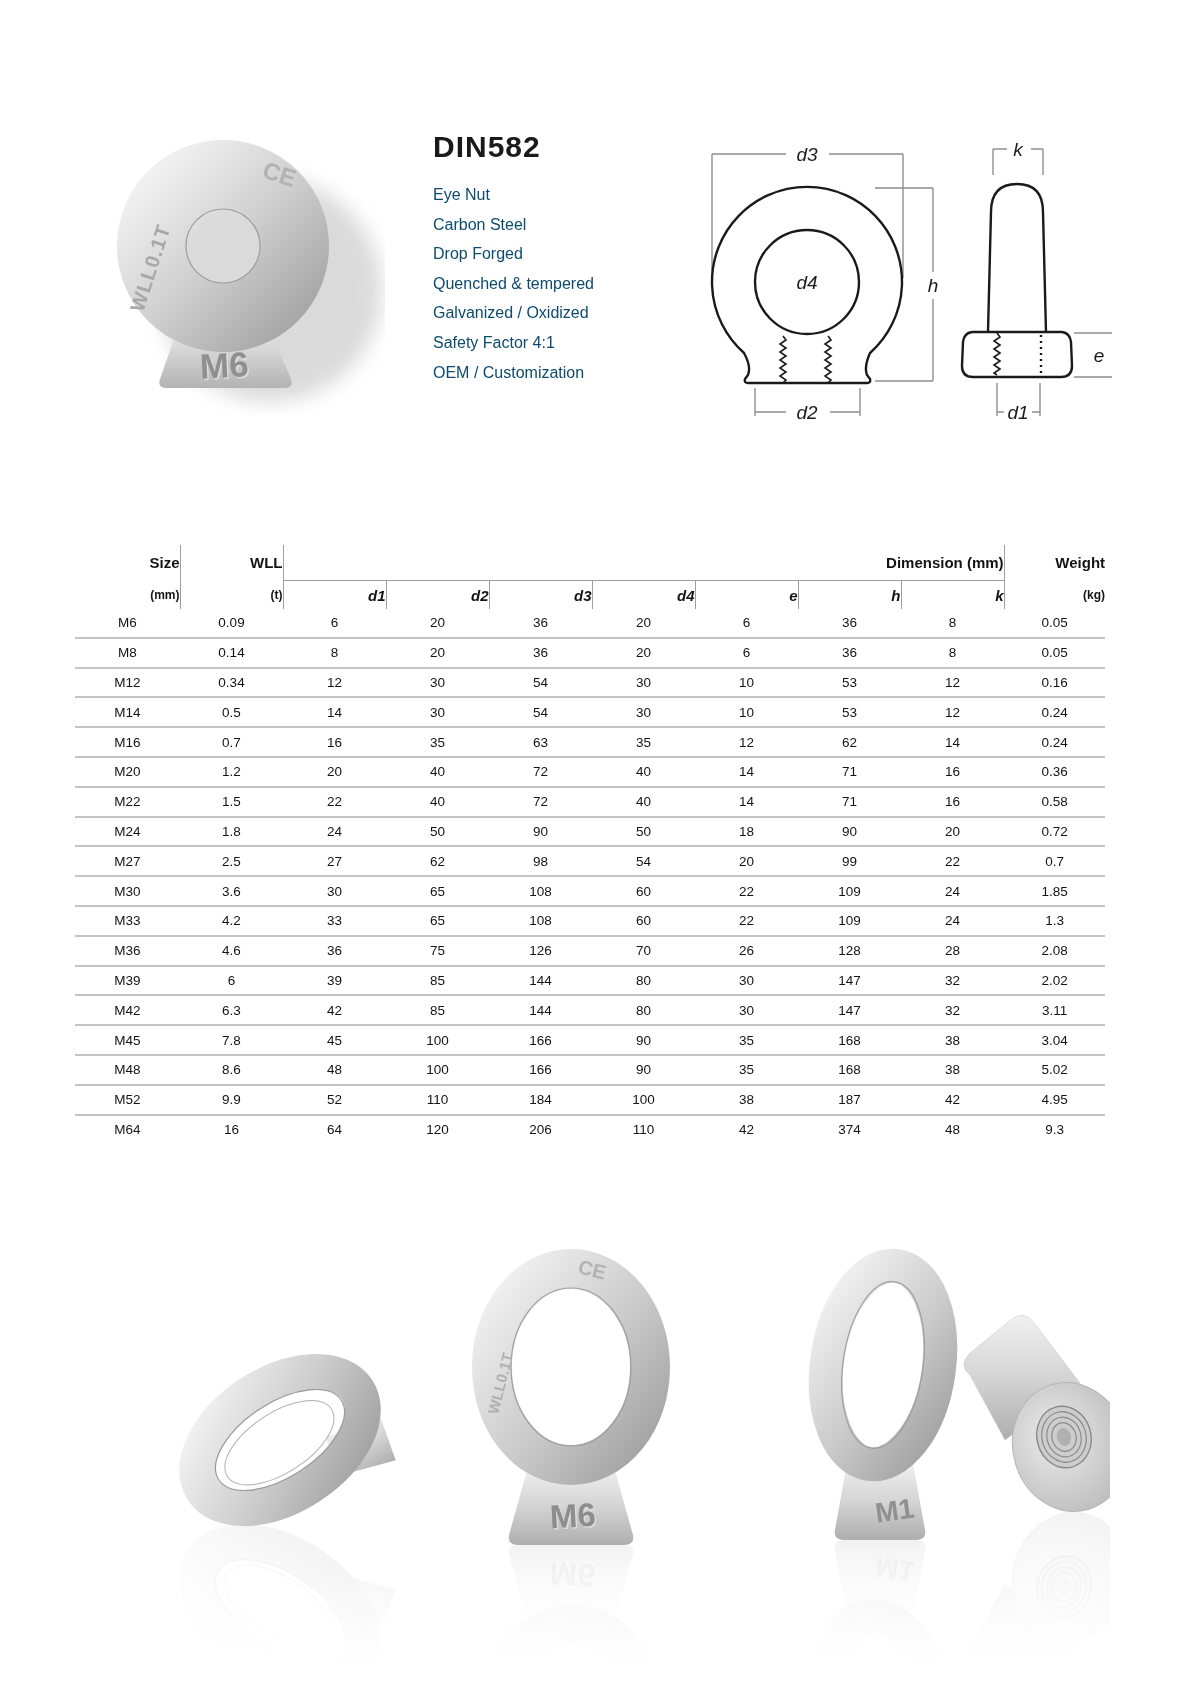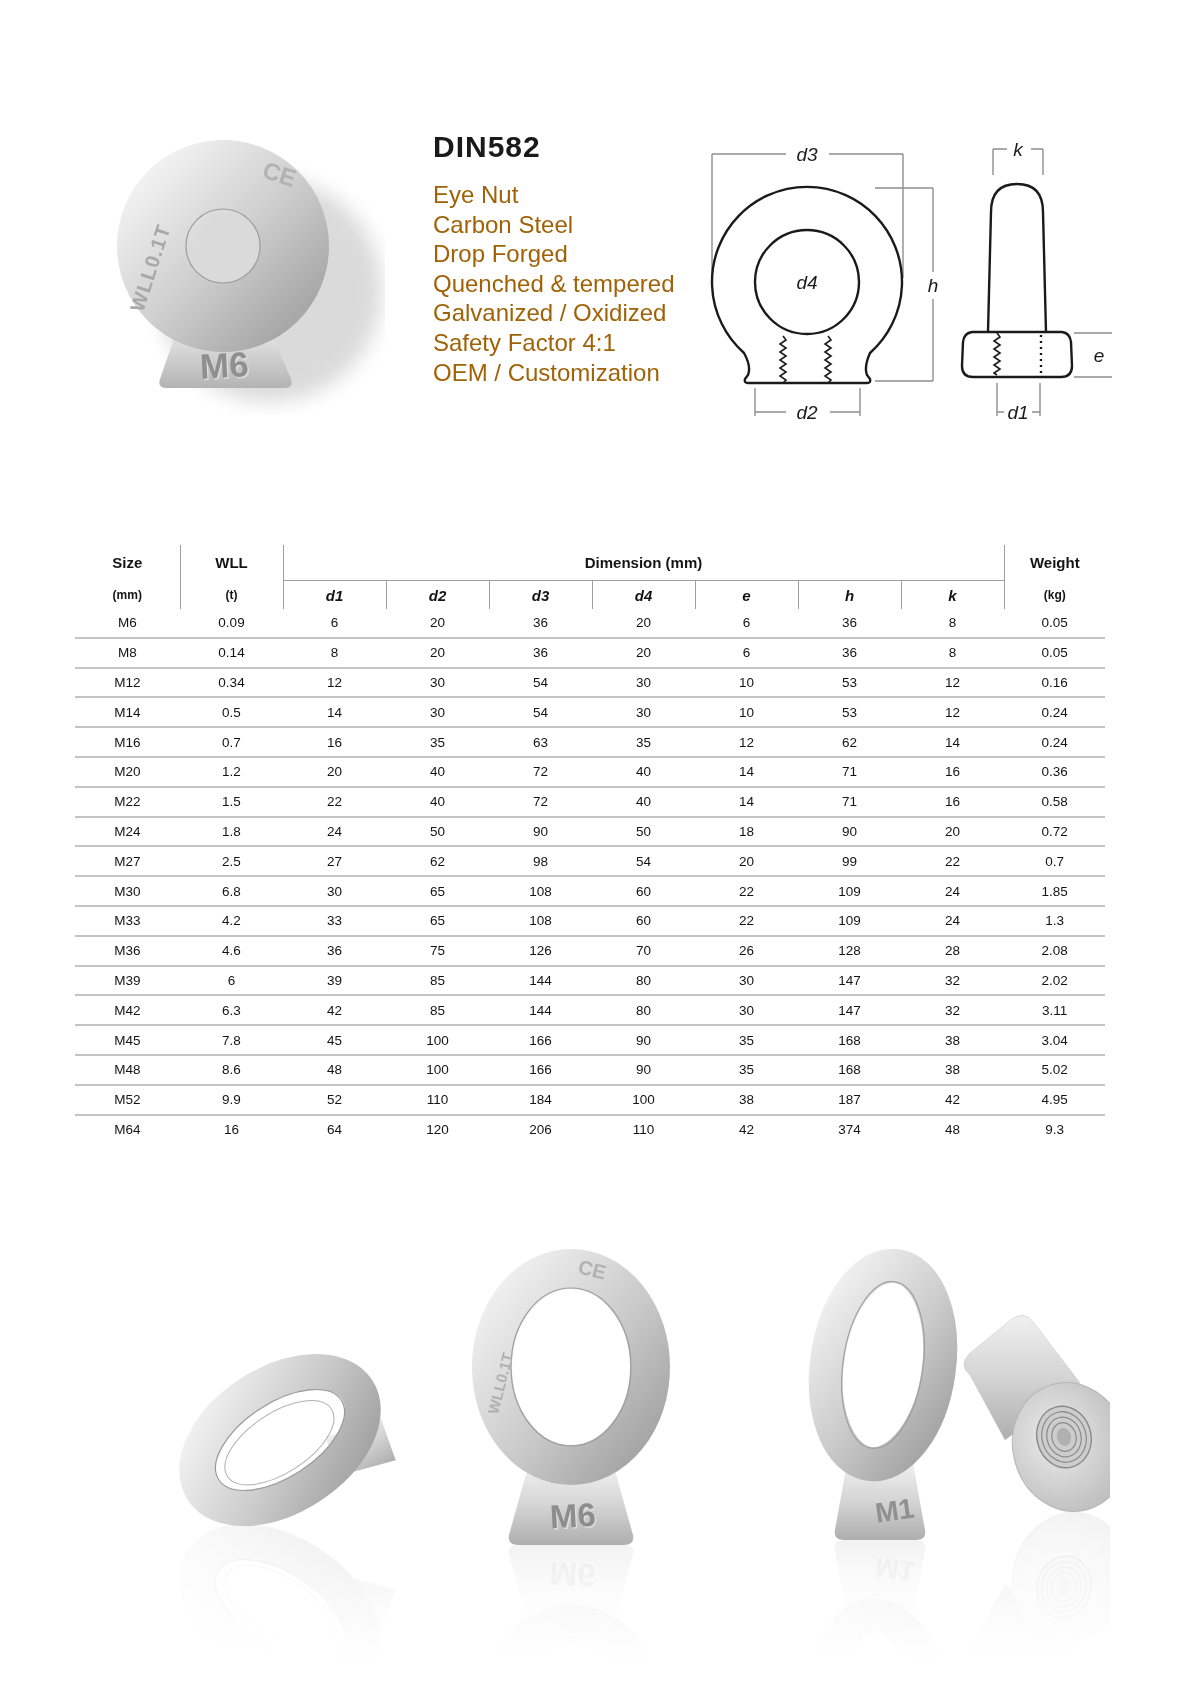--- a/index.html
+++ b/index.html
@@ -3,26 +3,26 @@
 <meta charset="utf-8">
 <style>
   html,body{margin:0;padding:0;background:#fff;}
   body{width:1181px;height:1687px;position:relative;overflow:hidden;
        font-family:"Liberation Sans",sans-serif;color:#1a1a1a;}
   .abs{position:absolute;}
   
   #title-block{left:433px;top:130px;width:300px;}
   #page-title{font-size:30px;font-weight:600;letter-spacing:1px;margin:0 0 16px 0;}
   #feature-list{list-style:none;margin:0;padding:0;}
-  #feature-list li{font-size:24px;line-height:29.6px;font-weight:400;color:#a16207;}
+  #feature-list li{font-size:16px;line-height:29.6px;font-weight:400;color:#0c4a6e;}
   
   #spec-table{left:75px;top:545px;width:1030px;}
   table{border-collapse:collapse;table-layout:fixed;width:1030px;}
   td{text-align:center;vertical-align:middle;padding:0;font-size:13.5px;color:#141414;}
-  thead td{font-weight:bold;font-size:15px;}
+  thead td{font-weight:bold;font-size:15px;text-align:right;}
   thead tr.h1 td{height:35px;}
   thead tr.h2 td{height:28px;font-size:12px;}
   thead td.vline{border-right:1.5px solid #9e9e9e;}
   thead td.dimgroup{border-bottom:1.5px solid #9e9e9e;}
   thead tr.h2 td.sub{font-style:italic;font-weight:bold;font-size:15px;
                      border-right:1.5px solid #9e9e9e;}
   thead tr.h2 td.sub.last{border-right:1.5px solid #9e9e9e;}
   tbody tr{border-bottom:2px solid #c4c4c4;}
   tbody tr:last-child{border-bottom:none;}
   tbody td{height:27.8px;}
@@ -255,21 +255,21 @@
       <td>62</td>
       <td>98</td>
       <td>54</td>
       <td>20</td>
       <td>99</td>
       <td>22</td>
       <td>0.7</td>
     </tr>
         <tr>
       <td>M30</td>
-      <td>6.8</td>
+      <td>3.6</td>
       <td>30</td>
       <td>65</td>
       <td>108</td>
       <td>60</td>
       <td>22</td>
       <td>109</td>
       <td>24</td>
       <td>1.85</td>
     </tr>
         <tr>

